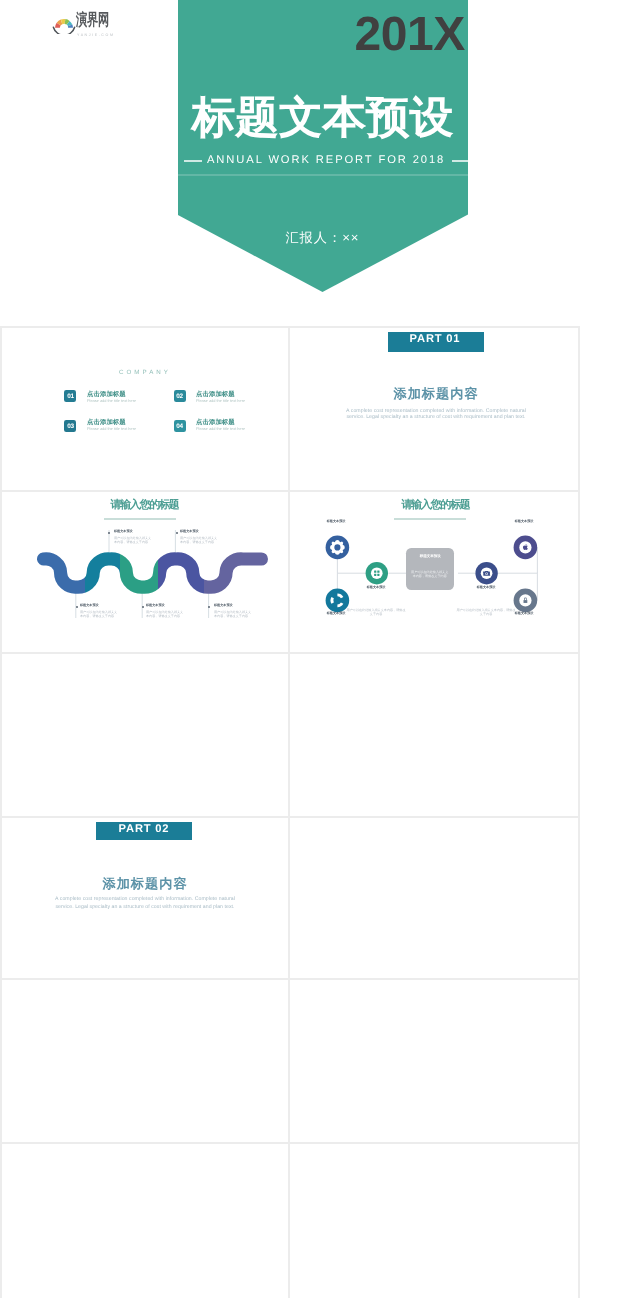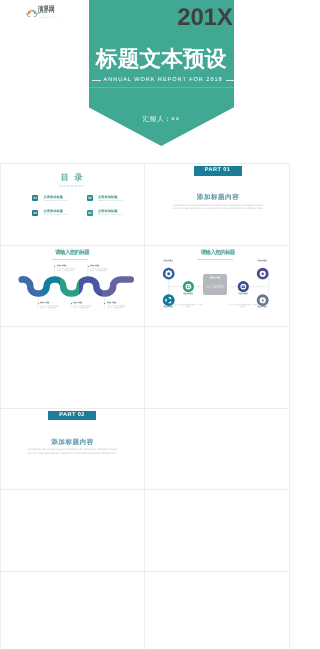--- a/index.html
+++ b/index.html
@@ -59,21 +59,20 @@
     <div id="banner">
       <div id="c-year">201X</div>
       <div id="c-title">标题文本预设</div>
       <div id="c-subwrap"><span class="dash"></span><span id="c-sub">ANNUAL WORK REPORT FOR 2018</span><span class="dash"></span></div>
       <div id="c-rule"></div>
       <div id="c-person">汇报人：××</div>
     </div>
   </div>
 
   <div class="cell" style="left:1px;top:164px;">
-    <div style="position:absolute;left:0;right:0;top:9px;text-align:center;font-size:8px;color:#5aa79c;letter-spacing:1.8px;font-weight:bold;line-height:9px;">目 录</div>
     <div style="position:absolute;left:0;right:0;top:19.5px;text-align:center;font-size:3.1px;color:#8fbdb6;letter-spacing:1.5px;line-height:4px;">COMPANY</div>
 
     <div style="position:absolute;left:31.1px;top:31.3px;width:50px;height:9px;">
       <div style="position:absolute;left:0;top:0;width:6.4px;height:6.2px;border-radius:1.1px;background:#247c93;color:#fff;font-size:3.2px;font-weight:bold;text-align:center;line-height:6.2px;letter-spacing:-.1px;">01</div>
       <div style="position:absolute;left:11.4px;top:-0.4px;font-size:3.2px;font-weight:bold;color:#3f8f87;letter-spacing:.05px;white-space:nowrap;line-height:4.5px;">点击添加标题</div>
       <div style="position:absolute;left:11.4px;top:4.6px;font-size:1.95px;color:#b1c5c3;white-space:nowrap;line-height:3px;">Please add the title text here</div>
     </div>
     <div style="position:absolute;left:85.6px;top:31.3px;width:50px;height:9px;">
       <div style="position:absolute;left:0;top:0;width:6.4px;height:6.2px;border-radius:1.1px;background:#2a8a9b;color:#fff;font-size:3.2px;font-weight:bold;text-align:center;line-height:6.2px;letter-spacing:-.1px;">02</div>
       <div style="position:absolute;left:11.4px;top:-0.4px;font-size:3.2px;font-weight:bold;color:#3f8f87;letter-spacing:.05px;white-space:nowrap;line-height:4.5px;">点击添加标题</div>

